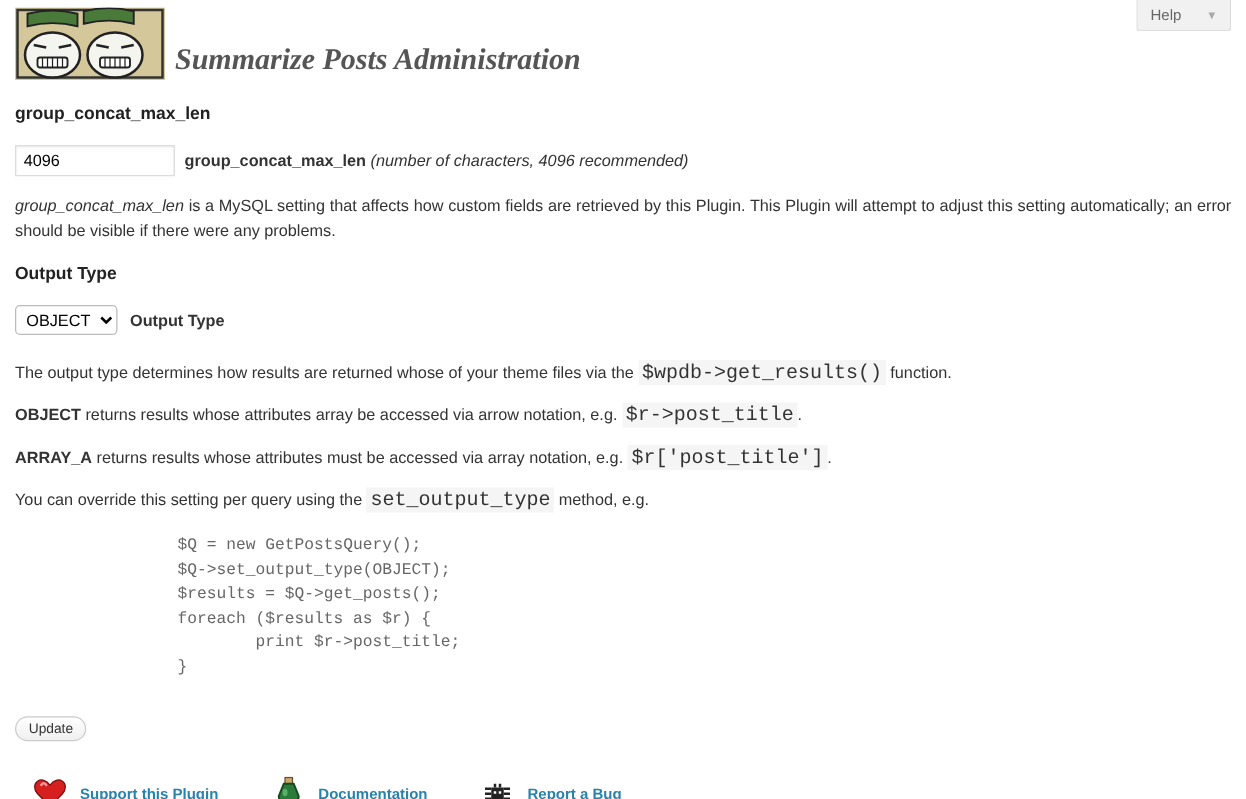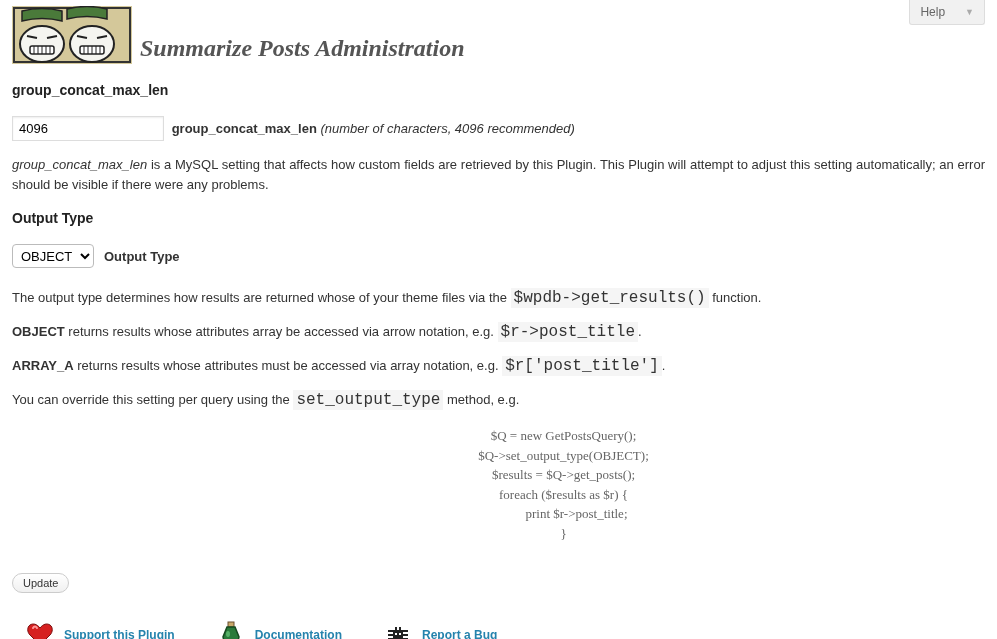--- a/index.html
+++ b/index.html
@@ -63,21 +63,21 @@
       text-align: left;
     }
     .field-row {
       margin-bottom: 14px;
       text-align: left;
     }
     input[type="text"] {
       border: 1px solid #ddd;
       padding: 4px 6px;
       font-size: 13px;
-      width: 152px;
+      width: 128px;
       font-family: inherit;
       background: #fff;
       box-shadow: inset 0 1px 2px rgba(0,0,0,0.07);
     }
     .field-label {
       font-weight: bold;
       margin-left: 4px;
     }
     .field-hint {
       font-style: italic;
@@ -107,27 +107,27 @@
     .select-label { font-weight: bold; }
     code {
       font-family: "Courier New", Courier, monospace;
       font-size: 16px;
       background: #f5f5f5;
       padding: 1px 3px;
     }
     p { margin-bottom: 10px; line-height: 1.5; }
     p strong { font-weight: bold; }
     pre {
-      font-family: Liberation Serif, serif;
+      font-family: Liberation Mono, monospace;
       font-size: 13px;
       color: #666;
       line-height: 1.5;
       margin: 14px 0 30px 130px;
       white-space: pre;
-      text-align: center;
+      text-align: left;
     }
     .update-btn {
       border: 1px solid #ccc;
       border-radius: 10px;
       padding: 3px 10px;
       font-size: 11px;
       background: linear-gradient(#fff, #f0f0f0);
       cursor: pointer;
       font-family: inherit;
       color: #333;

